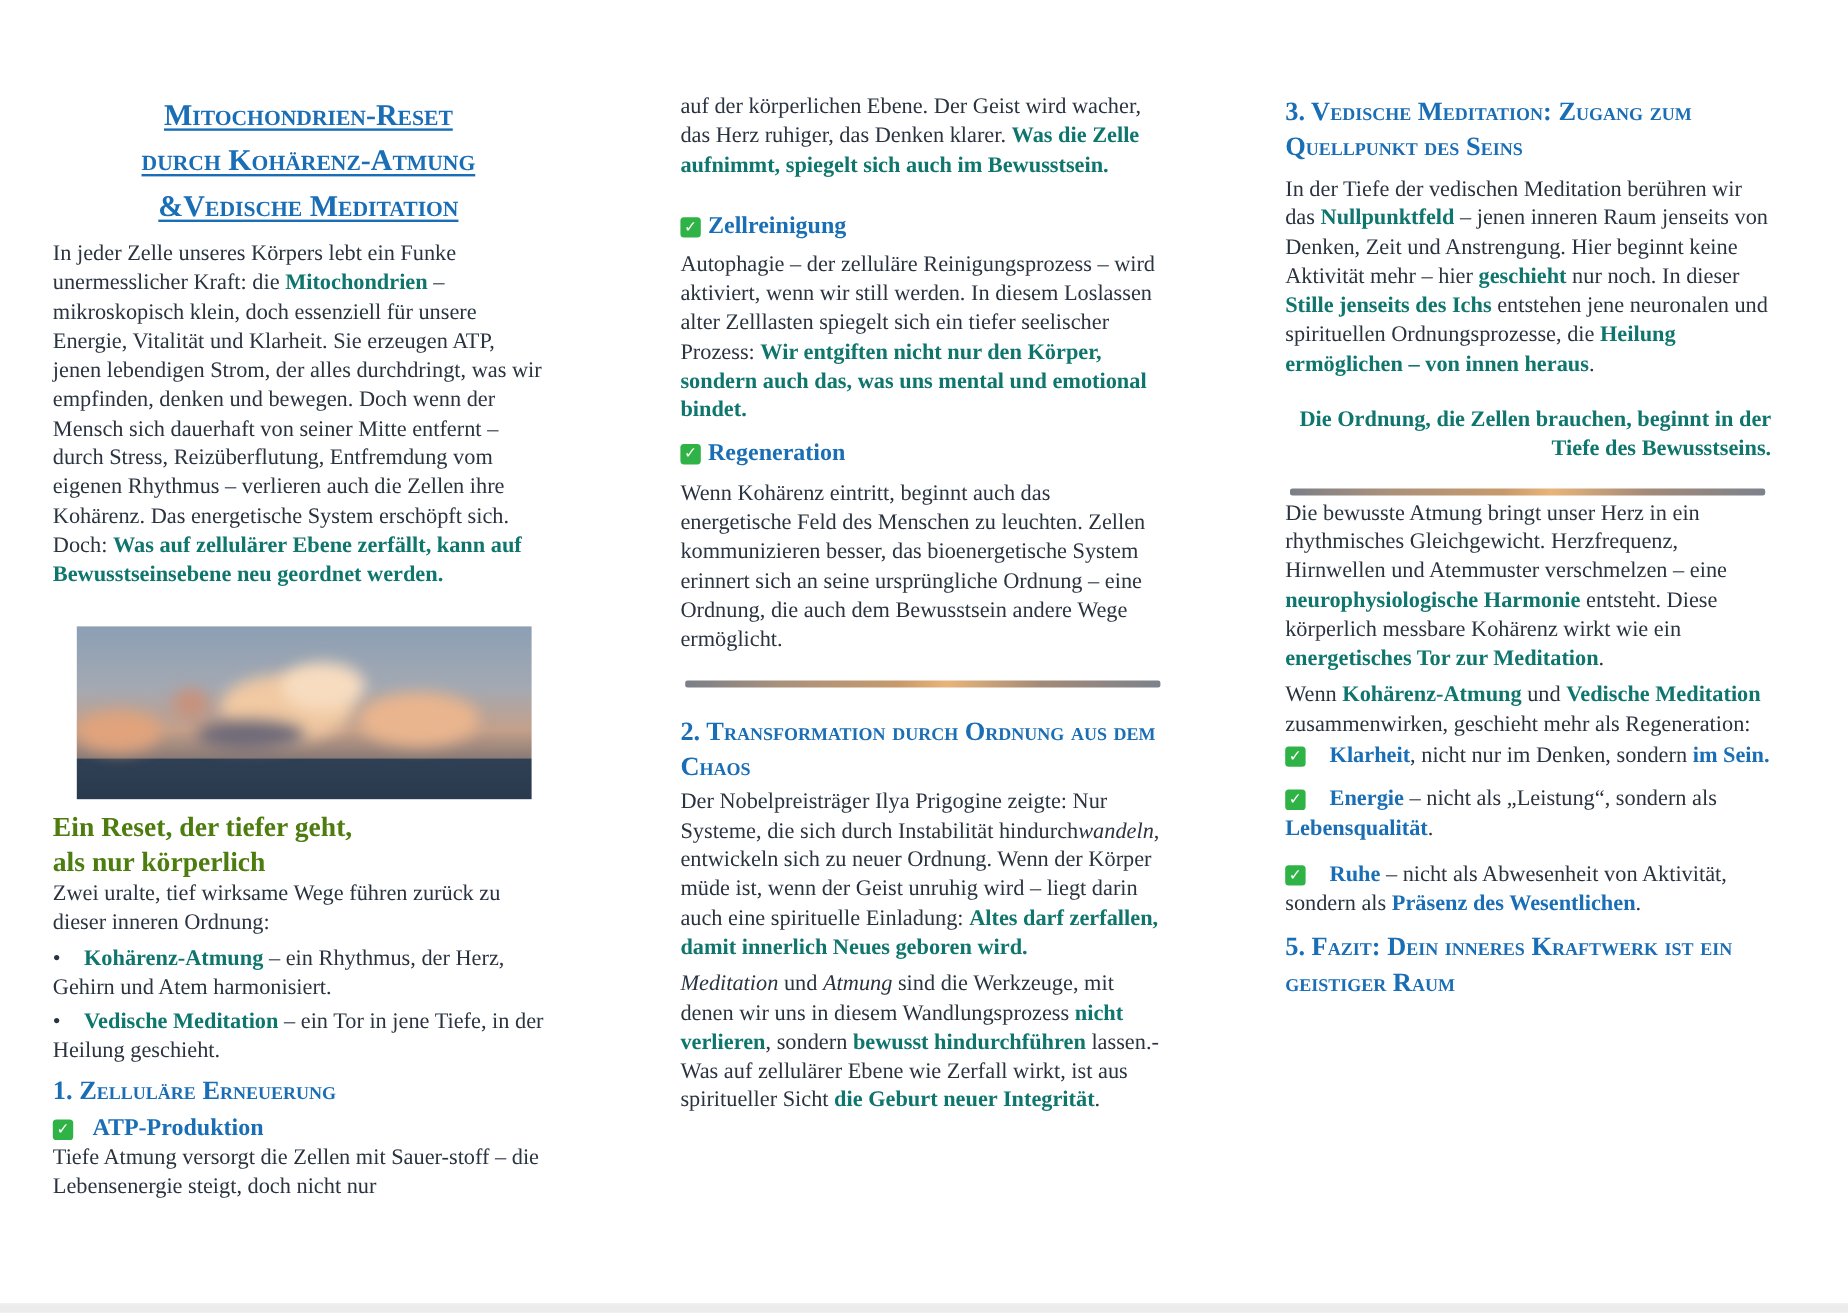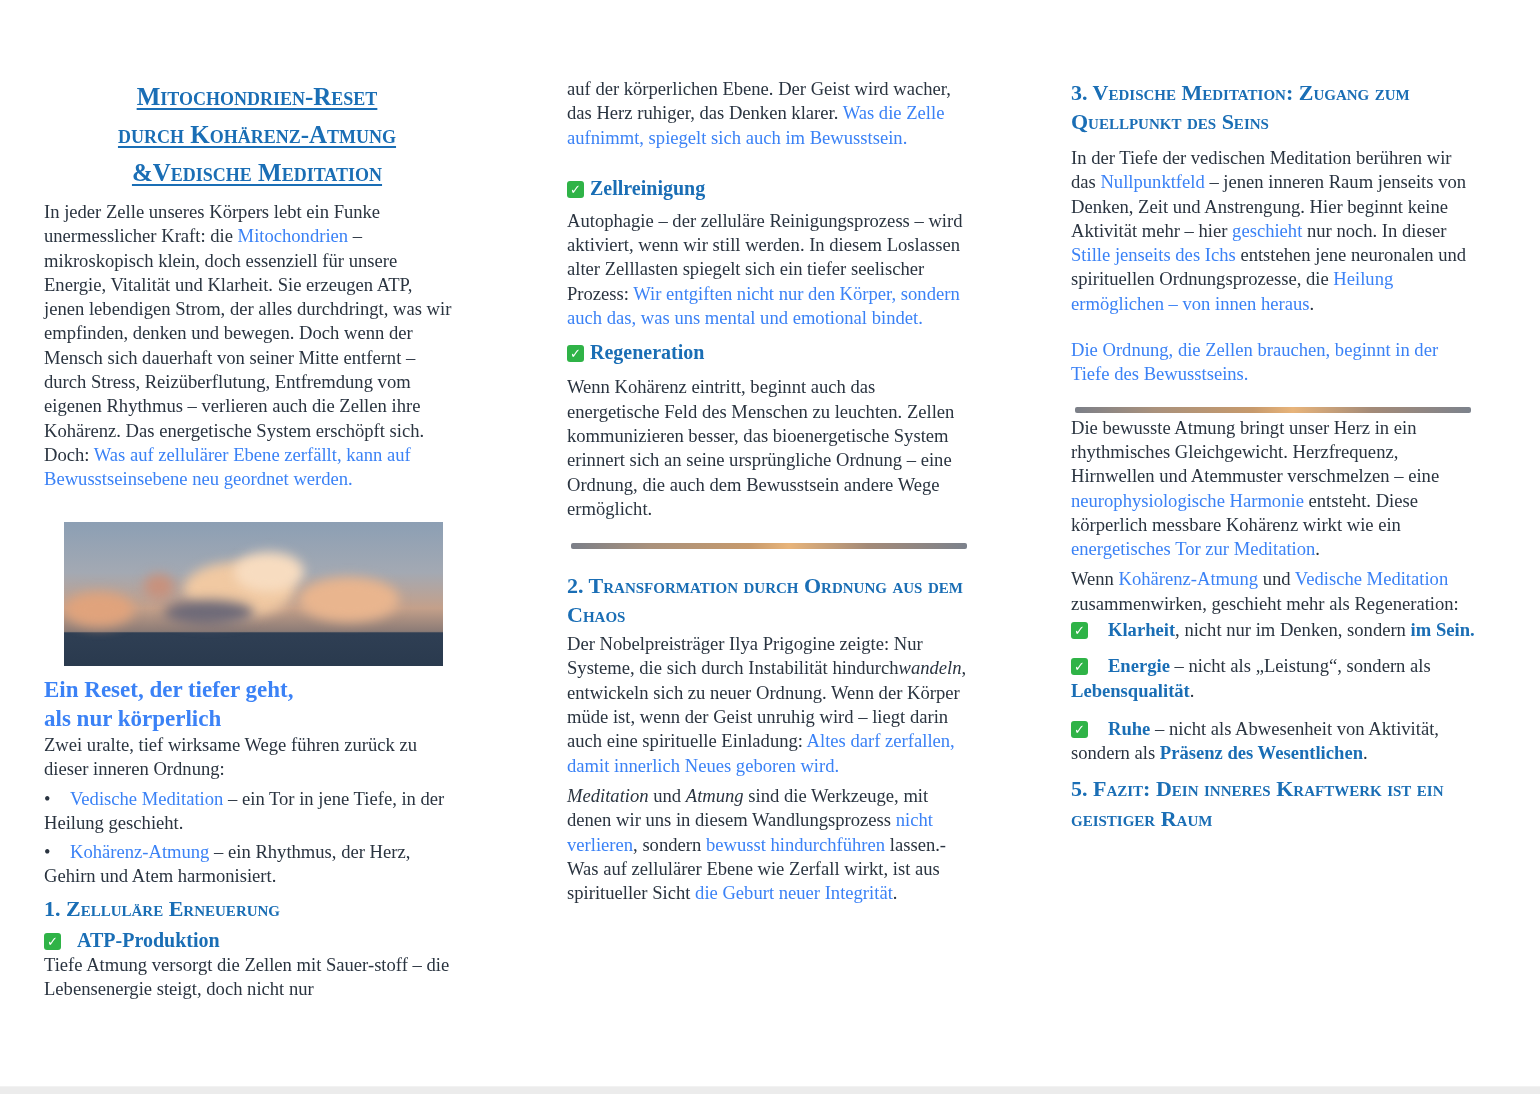--- a/index.html
+++ b/index.html
@@ -6,30 +6,30 @@
   body {
     width:1540px; height:1094px; background:#ffffff; position:relative; overflow:hidden;
     font-family:"Liberation Serif","DejaVu Serif",serif; color:#2a3440;
   }
   .bottom-bar { position:absolute; left:0; top:1086px; width:1540px; height:8px; background:#ececec; border-top:1px solid #f2f2f2; }
   .col { position:absolute; top:0; width:420px; }
   .col1 { left:44px; width:410px; }
   .col2 { left:567px; width:405px; }
   .col3 { left:1071px; width:405px; }
   p { margin:0; font-size:18.6px; line-height:24.3px; }
-  .b { font-weight:normal; color:#3b82f6; }
+  .b { font-weight:bold; color:#0f766e;text-align:right; }
   .i { font-style:italic; }
   .blue { color:#1a6eb5; font-weight:bold; }
   .title {
     position:absolute; top:78px; left:52px; width:410px; text-align:center;
     font-weight:bold; color:#1a6eb5; font-size:25px; line-height:38px;
     text-decoration:underline; text-decoration-thickness:2px; text-underline-offset:3px; font-variant:small-caps;
   }
   .h-sec { font-weight:bold; color:#1a6eb5; font-variant:small-caps; font-size:22px; line-height:29px; margin:0; }
-  .h-sub { font-weight:bold; color:#3b82f6; font-size:23px; line-height:29px; margin:0; }
+  .h-sub { font-weight:bold; color:#4d7c0f; font-size:23px; line-height:29px; margin:0; }
   .check {
     display:inline-block; width:17px; height:17px; background:#2fb347; border-radius:3px; color:#fff;
     font-family:"DejaVu Sans",sans-serif; font-size:13px; line-height:17px; text-align:center; font-weight:bold;
     vertical-align:1px; margin-right:6px;
   }
   .check-head { font-weight:bold; color:#1a6eb5; font-size:20px; line-height:26px; margin:0; }
   .bullet { display:inline-block; width:26px; }
   .divider {
     height:6px; border-radius:2px;
     background:linear-gradient(90deg,#7b7f88 0%,#a9917c 20%,#c79a6c 45%,#e8b47a 55%,#a38a78 75%,#7c828c 100%);
@@ -61,22 +61,22 @@
   <div class="cloud" style="left:80px;top:52px;width:30px;height:25px;background:#c8917c;"></div>
   <div class="cloud" style="left:100px;top:78px;width:90px;height:25px;background:#6e6a78;"></div>
 </div>
 
 <div class="col col1" style="top:675px;">
   <h2 class="h-sub">
     <span>Ein Reset, der tiefer geht,</span><br>
     <span>als nur körperlich</span>
   </h2>
   <p>Zwei uralte, tief wirksame Wege führen zurück zu dieser inneren Ordnung:</p>
+  <p style="margin-top:5px;"><span class="bullet">•</span><span class="b">Kohärenz-Atmung</span><span> – ein Rhythmus, der Herz, Gehirn und Atem harmonisiert.</span></p>
   <p style="margin-top:5px;"><span class="bullet">•</span><span class="b">Vedische Meditation</span><span> – ein Tor in jene Tiefe, in der Heilung geschieht.</span></p>
-  <p style="margin-top:5px;"><span class="bullet">•</span><span class="b">Kohärenz-Atmung</span><span> – ein Rhythmus, der Herz, Gehirn und Atem harmonisiert.</span></p>
   <h3 class="h-sec" style="margin-top:5px;">1. Zelluläre Erneuerung</h3>
   <div class="check-head" style="margin-top:4px;"><span class="check">✓</span>&nbsp;&nbsp;<span>ATP-Produktion</span></div>
   <p>Tiefe Atmung versorgt die Zellen mit Sauer-stoff – die Lebensenergie steigt, doch nicht nur</p>
 </div>
 
 <div class="col col2" style="top:77px;">
   <p><span>auf der körperlichen Ebene. Der Geist wird wacher, das Herz ruhiger, das Denken klarer. </span><span class="b">Was die Zelle aufnimmt, spiegelt sich auch im Bewusstsein.</span></p>
   <div class="check-head" style="margin-top:25px;"><span class="check">✓</span><span>Zellreinigung</span></div>
   <p style="margin-top:8px;"><span>Autophagie – der zelluläre Reinigungsprozess – wird aktiviert, wenn wir still werden. In diesem Loslassen alter Zelllasten spiegelt sich ein tiefer seelischer Prozess: </span><span class="b">Wir entgiften nicht nur den Körper, sondern auch das, was uns mental und emotional bindet.</span></p>
   <div class="check-head" style="margin-top:9px;"><span class="check">✓</span><span>Regeneration</span></div>

